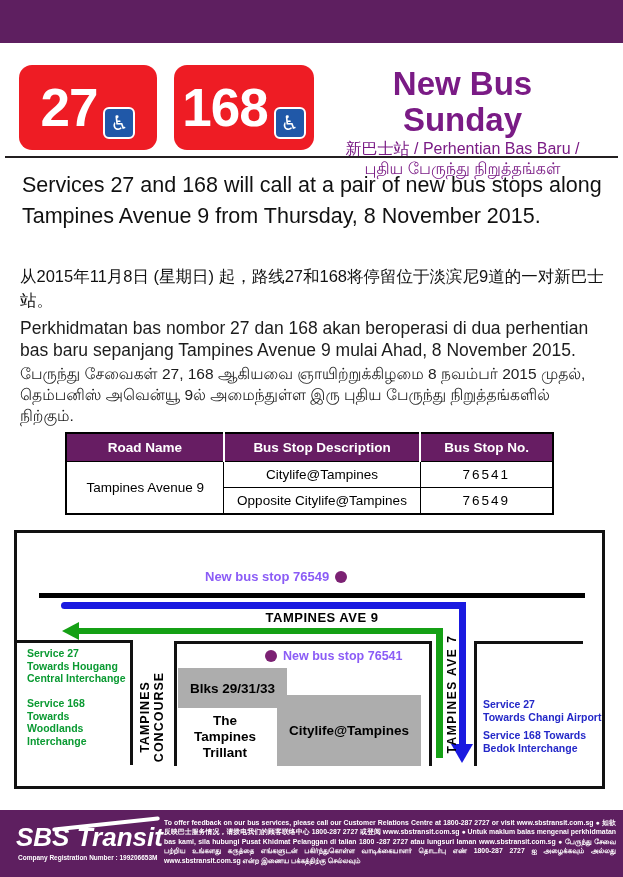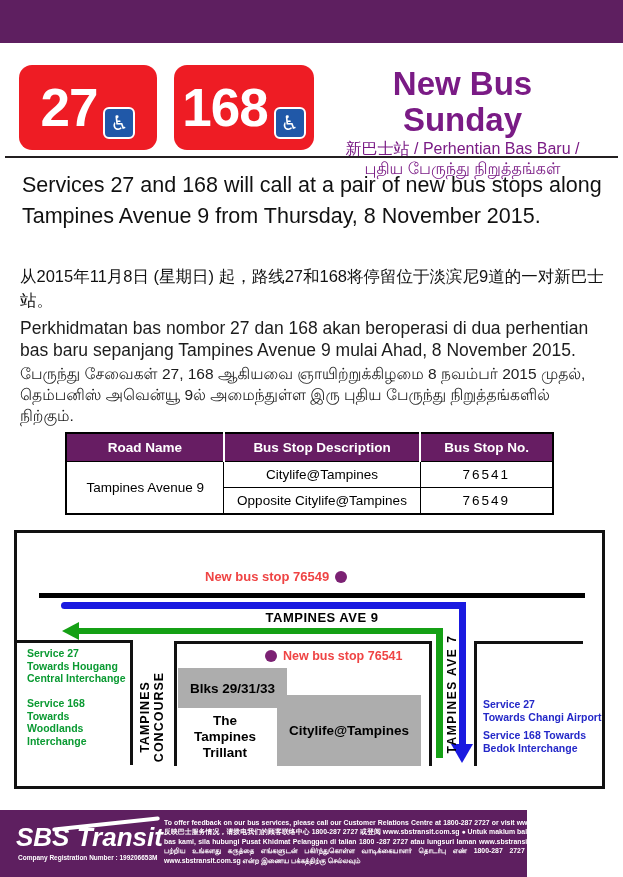--- a/index.html
+++ b/index.html
@@ -37,21 +37,21 @@
   .stop-table th{background:#671D63;color:#ffffff;font-weight:bold;height:27px;
     border:none;padding:0 4px;}
   .stop-table th + th{border-left:2px solid #ffffff;}
   .stop-table td{border:1.5px solid #000;text-align:center;height:25px;padding:0 4px;background:#fff;}
   .stop-table{border:2px solid #000;}
   .col-road{width:160px;}.col-desc{width:196px;}.col-no{width:133px;}
   .stop-no{letter-spacing:2px;}
 
   
   .map{left:14px;top:530px;width:585px;height:253px;border:3px solid #111;background:#fff;}
-  .map .lbl-purple{color:#ef4444;font-weight:bold;font-size:13px;}
+  .map .lbl-purple{color:#8b5cf6;font-weight:bold;font-size:13px;}
   .dot{width:12px;height:12px;border-radius:50%;background:#7B2173;display:inline-block;}
   .stop-flex{display:flex;align-items:center;gap:6px;}
   .road9{left:22px;top:60px;width:546px;height:5px;background:#000;}
   .blue-h{left:44px;top:69px;width:405px;height:7px;background:#1A1AE0;border-radius:4px 0 0 4px;}
   .blue-v{left:442px;top:69px;width:7px;height:143px;background:#1A1AE0;}
   .blue-arrow{left:434px;top:211px;width:0;height:0;border-left:11px solid transparent;
     border-right:11px solid transparent;border-top:19px solid #1A1AE0;}
   .ave9-lbl{left:220px;top:77px;width:170px;text-align:center;font-weight:bold;font-size:13px;
     letter-spacing:0.5px;color:#000;}
   .green-head{left:45px;top:89px;width:0;height:0;border-top:9px solid transparent;
@@ -71,21 +71,21 @@
   .ave7{left:376px;top:153px;width:120px;height:16px;font-size:12px;letter-spacing:1.5px;}
   .gray-box{background:#ADADAD;display:flex;align-items:center;justify-content:center;
     font-weight:bold;font-size:13.5px;color:#000;text-align:center;}
   .blks-box{left:161px;top:135px;width:109px;height:40px;}
   .citylife-box{left:260px;top:162px;width:144px;height:71px;}
   .trillant{left:168px;top:180px;width:80px;text-align:center;font-weight:bold;font-size:13.5px;
     line-height:16px;color:#000;}
   .map-note{left:480px;top:234px;font-weight:bold;font-size:10.5px;color:#000;}
 
   
-  .footer{left:0;top:810px;width:527px;height:67px;background:#5E1F60;color:#fff;}
+  .footer{left:0;top:810px;width:623px;height:67px;background:#5E1F60;color:#fff;}
   .logo-text{left:16px;top:12px;font-size:26px;font-weight:bold;font-style:italic;
     letter-spacing:0px;color:#fff;}
   .logo-swoosh{left:52px;top:12px;width:108px;height:4px;background:#fff;border-radius:3px;
     transform:rotate(-6deg);}
   .reg-no{left:18px;top:44px;font-size:6.5px;font-weight:bold;color:#fff;}
   .feedback{left:164px;top:8px;width:452px;font-size:6.9px;line-height:9.4px;font-weight:bold;
     text-align:justify;color:#fff;}
 </style>
 </head>
 <body>

